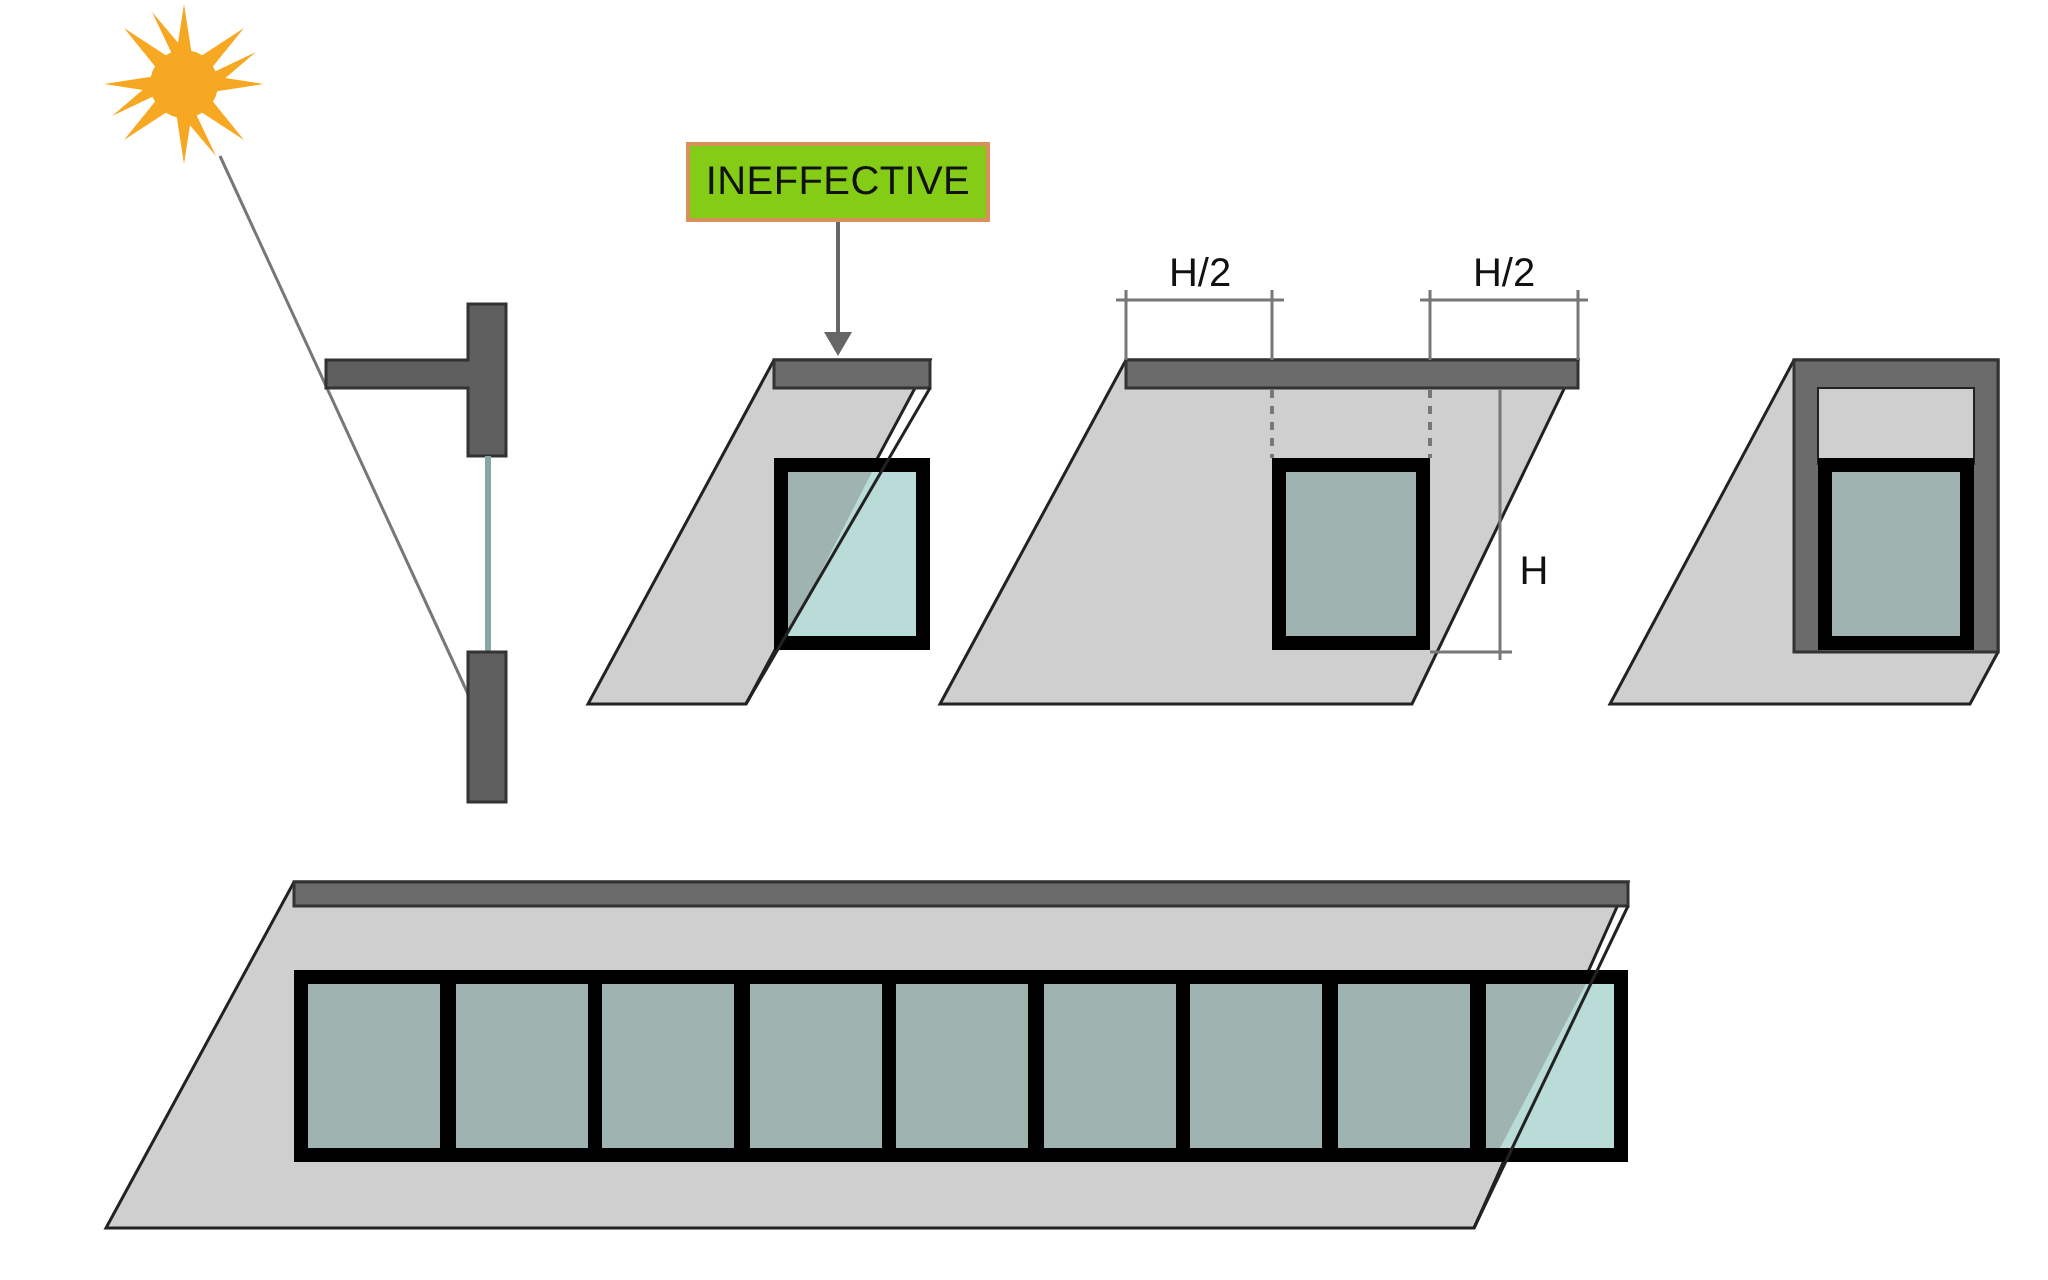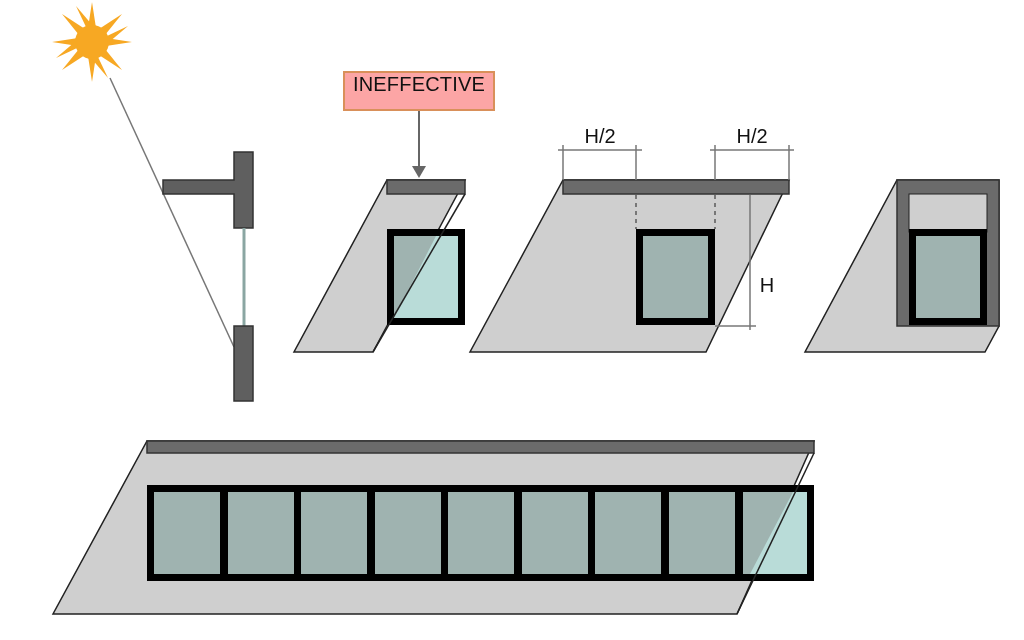--- a/index.html
+++ b/index.html
@@ -1,19 +1,19 @@
 <!DOCTYPE html>
 <html><head>
 <meta charset="utf-8">
 <style>
   html, body { margin: 0; padding: 0; background: #ffffff; }
   body { width: 1024px; height: 640px; overflow: hidden; position: relative; font-family: "Liberation Sans", sans-serif; }
   svg { position: absolute; left: 0; top: 0; }
   .lbl { font-family: "Liberation Sans", sans-serif; font-size: 20px; fill: #111; }
-  .ineff-box { position: absolute; left: 343px; top: 71px; width: 152px; height: 40px; box-sizing: border-box; border: 2px solid #d9905a; background: #fca5a5; display: flex; align-items: flex-start; justify-content: center; font-size: 20px; color: #111; letter-spacing: 0.2px; }
+  .ineff-box { position: absolute; left: 343px; top: 71px; width: 152px; height: 40px; box-sizing: border-box; border: 2px solid #d9905a; background: #84cc16; display: flex; align-items: center; justify-content: center; font-size: 20px; color: #111; letter-spacing: 0.2px; }
 </style>
 </head>
 <body>
 
 <svg width="1024" height="640" viewBox="0 0 1024 640">
 
   <g transform="translate(92,42)">
     <circle r="17" fill="#f7a823"></circle>
     <g fill="#f7a823">
       <polygon points="-4,-14 0,-40 4,-14"></polygon>

